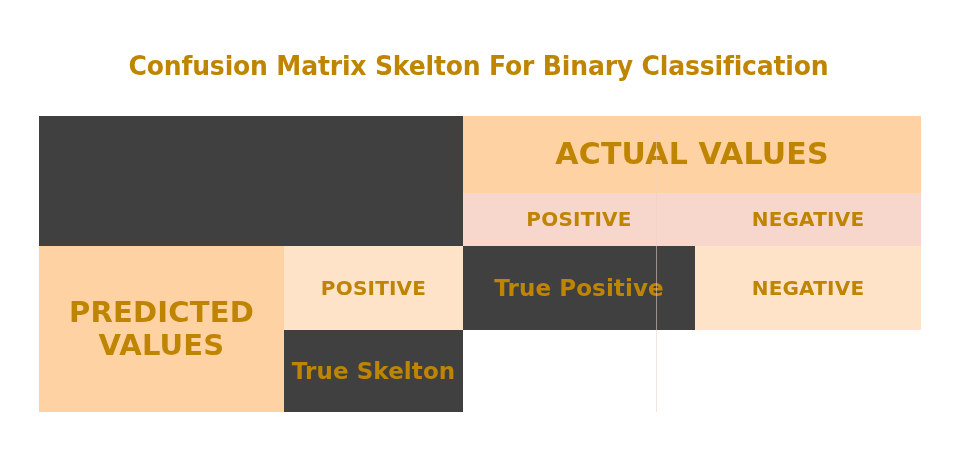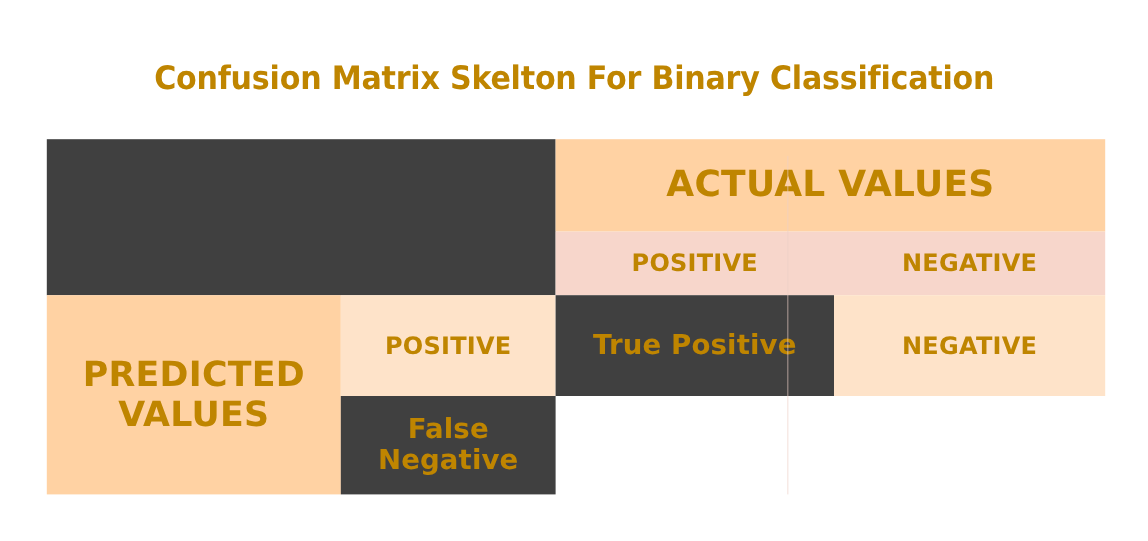--- a/index.html
+++ b/index.html
@@ -141,19 +141,19 @@
 
     <div class="cell bg-pink-band col-subheader">POSITIVE</div>
     <div class="cell bg-pink-band col-subheader">NEGATIVE</div>
 
     <div id="predicted-values-header" class="cell bg-peach">PREDICTED VALUES</div>
 
     <div class="cell bg-peach-lite row-label">POSITIVE</div>
     <div class="cell bg-pink-pale data-cell">True Positive</div>
 
     <div class="cell bg-peach-lite row-label">NEGATIVE</div>
-    <div class="cell bg-pink-pale data-cell">False Negative</div>
+    <div class="cell bg-pink-pale data-cell">True Skelton</div>
 
   </div>
 
   <div id="data-col-divider"></div>
 
 </div>
 
 </body></html>

